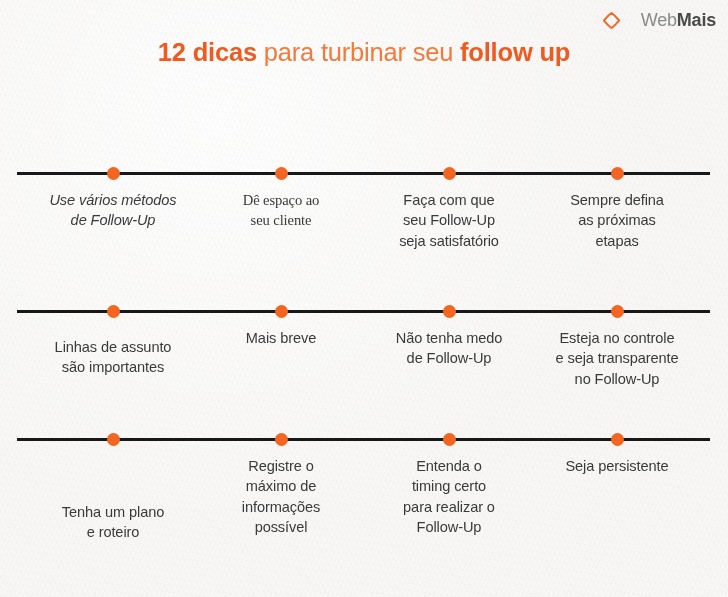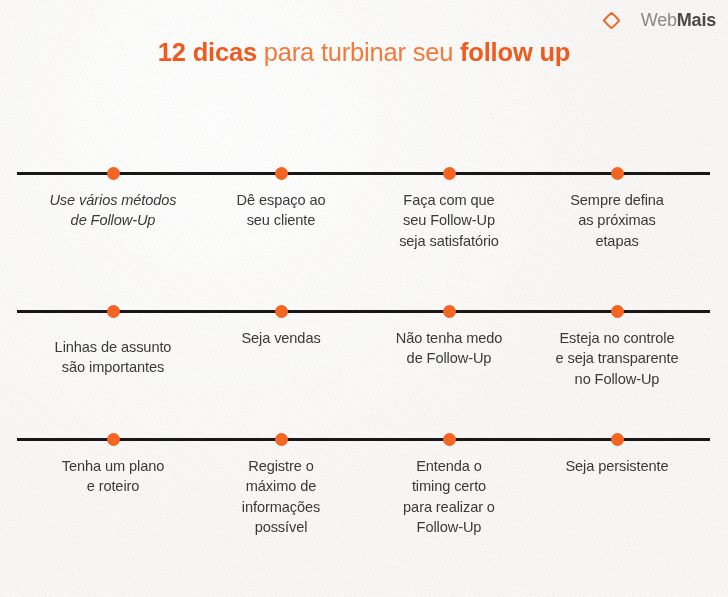--- a/index.html
+++ b/index.html
@@ -144,21 +144,21 @@
 
   <div class="row" id="row-0" style="top:172px;">
     <div class="row-line" style="background: rgb(24, 24, 24);"></div>
     <div class="cells">
         <div class="cell">
           <div class="dot" style="background: rgb(242, 101, 34);"></div>
           <div class="cell-label" style="color: rgb(58, 58, 58); font-style: italic;">Use vários métodos<br>de Follow-Up</div>
         </div>
         <div class="cell">
           <div class="dot" style="background: rgb(242, 101, 34);"></div>
-          <div class="cell-label" style="color: rgb(58, 58, 58);">Dê espaço ao<br>seu cliente</div>
+          <div class="cell-label" style="color: rgb(58, 58, 58); font-family: Liberation Serif, serif;">Dê espaço ao<br>seu cliente</div>
         </div>
         <div class="cell">
           <div class="dot" style="background: rgb(242, 101, 34);"></div>
           <div class="cell-label" style="color: rgb(58, 58, 58);">Faça com que<br>seu Follow-Up<br>seja satisfatório</div>
         </div>
         <div class="cell">
           <div class="dot" style="background: rgb(242, 101, 34);"></div>
           <div class="cell-label" style="color: rgb(58, 58, 58);">Sempre defina<br>as próximas<br>etapas</div>
         </div>
       </div>
@@ -166,39 +166,39 @@
 
   <div class="row" id="row-1" style="top:310px;">
     <div class="row-line" style="background: rgb(24, 24, 24);"></div>
     <div class="cells">
         <div class="cell">
           <div class="dot" style="background: rgb(242, 101, 34);"></div>
           <div class="cell-label" style="color: rgb(58, 58, 58); margin-top: 9px;">Linhas de assunto<br>são importantes</div>
         </div>
         <div class="cell">
           <div class="dot" style="background: rgb(242, 101, 34);"></div>
-          <div class="cell-label" style="color: rgb(58, 58, 58);">Seja vendas</div>
+          <div class="cell-label" style="color: rgb(58, 58, 58);">Mais breve</div>
         </div>
         <div class="cell">
           <div class="dot" style="background: rgb(242, 101, 34);"></div>
           <div class="cell-label" style="color: rgb(58, 58, 58);">Não tenha medo<br>de Follow-Up</div>
         </div>
         <div class="cell">
           <div class="dot" style="background: rgb(242, 101, 34);"></div>
           <div class="cell-label" style="color: rgb(58, 58, 58);">Esteja no controle<br>e seja transparente<br>no Follow-Up</div>
         </div>
       </div>
   </div>
 
   <div class="row" id="row-2" style="top:438px;">
     <div class="row-line" style="background: rgb(24, 24, 24);"></div>
     <div class="cells">
         <div class="cell">
           <div class="dot" style="background: rgb(242, 101, 34);"></div>
-          <div class="cell-label" style="color: rgb(58, 58, 58);">Tenha um plano<br>e roteiro</div>
+          <div class="cell-label" style="color: rgb(58, 58, 58); margin-top: 46px;">Tenha um plano<br>e roteiro</div>
         </div>
         <div class="cell">
           <div class="dot" style="background: rgb(242, 101, 34);"></div>
           <div class="cell-label" style="color: rgb(58, 58, 58);">Registre o<br>máximo de<br>informações<br>possível</div>
         </div>
         <div class="cell">
           <div class="dot" style="background: rgb(242, 101, 34);"></div>
           <div class="cell-label" style="color: rgb(58, 58, 58);">Entenda o<br>timing certo<br>para realizar o<br>Follow-Up</div>
         </div>
         <div class="cell">

